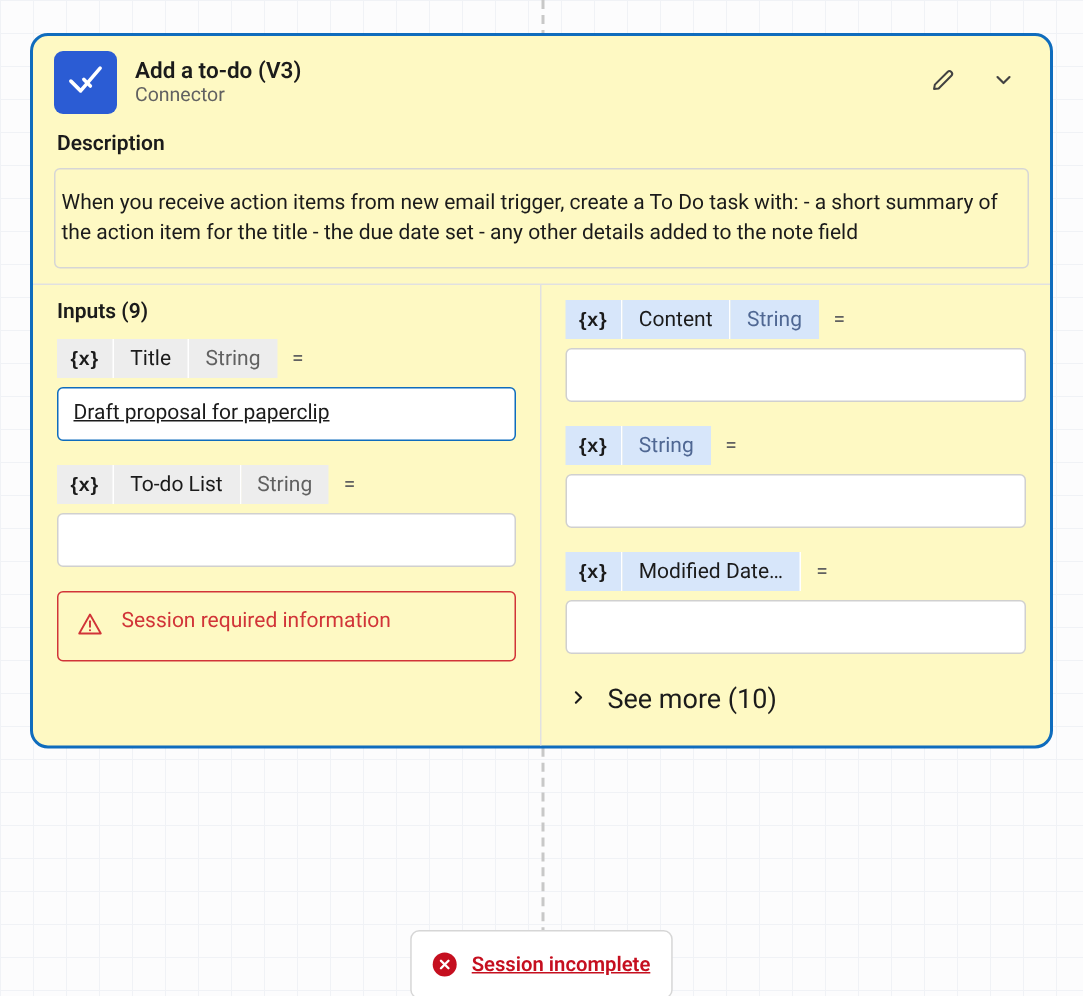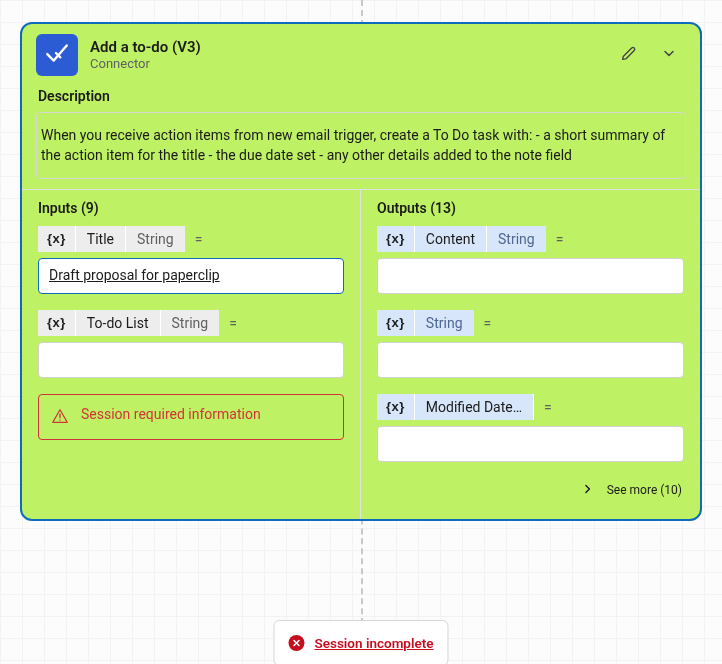--- a/index.html
+++ b/index.html
@@ -19,21 +19,21 @@
     left: 50%;
     top: 0;
     width: 0;
     height: 664px;
     border-left: 2px dashed #c8c8c8;
     z-index: 0;
   }
   .card {
     position: relative;
     margin: 22px 20px 0 20px;
-    background: #bef264;
+    background: #fef9c3;
     border: 2px solid #0f6cbd;
     border-radius: 12px;
     z-index: 1;
   }
   .card-header {
     display: flex;
     align-items: center;
     padding: 10px 14px 6px 14px;
   }
   .icon-tile {
@@ -130,25 +130,24 @@
     align-items: flex-start;
     gap: 12px;
     color: #d13438;
     font-size: 14px;
     line-height: 1.35;
   }
   .error-box svg { flex:0 0 auto; margin-top:2px; }
 
   .see-more {
     display: flex; align-items:center; gap: 12px;
-    font-size: 12px; color: #1b1b1b;
+    font-size: 18px; color: #1b1b1b;
     cursor: pointer;
     margin-top: 6px;
     padding: 4px 2px;
-    justify-content: flex-end;
   }
 
   .status-pill {
     position: absolute;
     left: 50%;
     transform: translateX(-50%);
     top: 620px;
     background: #fff;
     border: 1px solid #d6d6d6;
     border-radius: 6px;
@@ -241,21 +240,20 @@
             <path d="M10 3 L18 17 L2 17 Z"></path>
             <line x1="10" y1="8" x2="10" y2="12" stroke-linecap="round"></line>
             <circle cx="10" cy="14.6" r="0.8" fill="#d13438" stroke="none"></circle>
           </svg>
         </span>
         <span>Session required information</span>
       </div>
     </div>
 
     <div class="io-col outputs">
-      <div class="io-heading">Outputs (13)</div>
 
       <div class="field-block">
         <div class="field-tag">
           <span class="tag-token fx">{x}</span>
           <span class="tag-name">Content</span>
           <span class="tag-type">String</span>
           <span class="tag-equals">=</span>
         </div>
         <div class="value-box empty"></div>
       </div>

